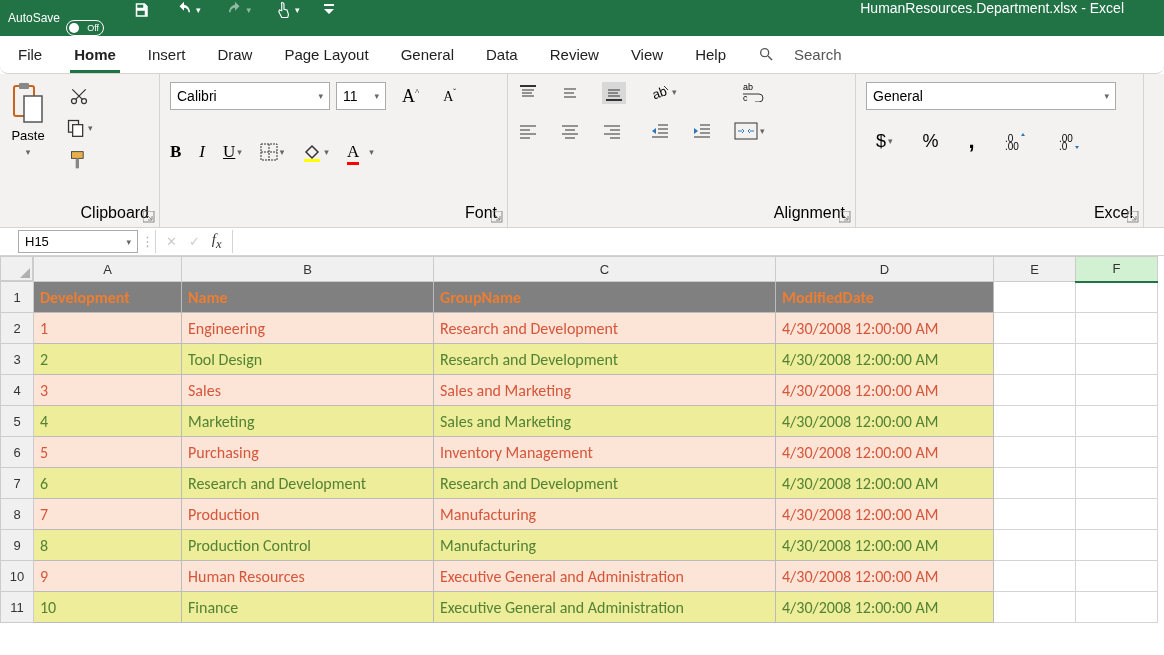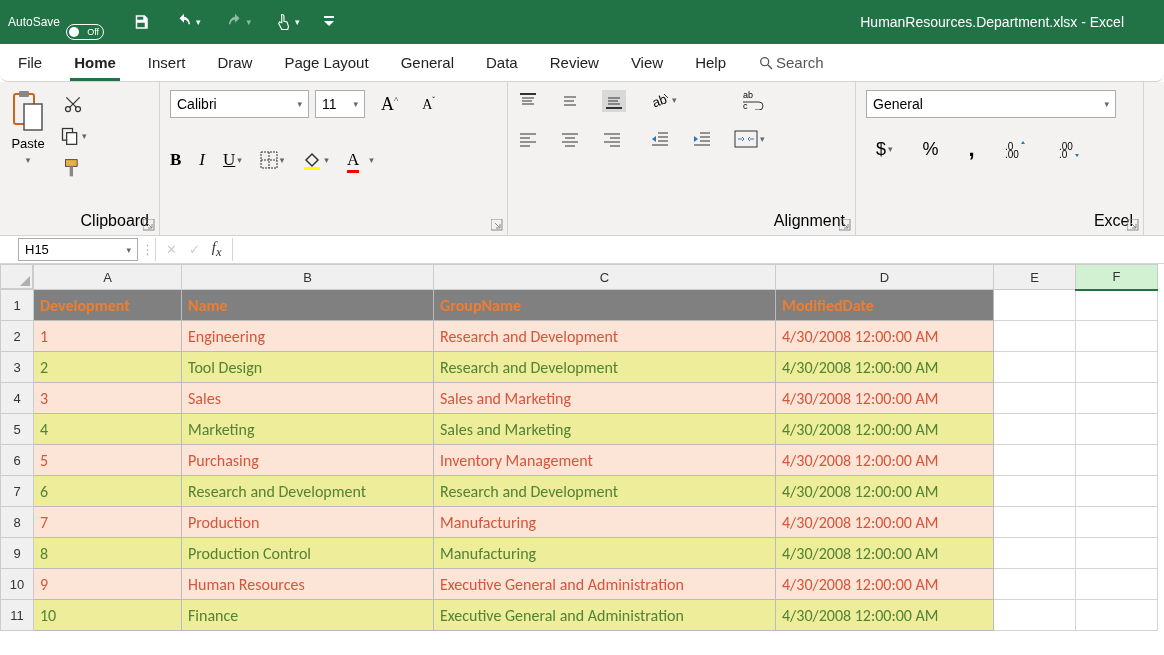--- a/index.html
+++ b/index.html
@@ -1,51 +1,51 @@
 <!DOCTYPE html>
 <html><head>
 <meta charset="utf-8">
 <style>
 * { box-sizing: border-box; margin: 0; padding: 0; }
 body { font-family: "Segoe UI", Arial, sans-serif; font-size: 13px; background: #fff; width: 1164px; height: 655px; overflow: hidden; }
 
 
-.titlebar { background: #217346; height: 44px; display: flex; align-items: center; color: #fff; padding: 0 8px; position: relative; }
+.titlebar { background: #217346; height: 36px; display: flex; align-items: flex-start; color: #fff; padding: 0 8px; position: relative; }
 .autosave { display: flex; align-items: center; gap: 6px; font-size: 12px; }
 .autosave-toggle { width: 38px; height: 16px; border: 1px solid #fff; border-radius: 8px; position: relative; display: inline-flex; align-items: center; margin-top: 20px; }
 .autosave-toggle::before { content: ""; width: 10px; height: 10px; background: #fff; border-radius: 50%; position: absolute; left: 2px; }
 .autosave-off { position: absolute; right: 4px; font-size: 9px; }
 .qat { display: flex; align-items: center; gap: 24px; margin-left: 28px; }
 .qat svg { fill: #fff; }
 .qat-item { display: flex; align-items: center; gap: 2px; }
 .qat-disabled { opacity: 0.5; }
 .title-text { position: absolute; left: 50%; transform: translateX(-50%); font-size: 14px; white-space: nowrap; left: auto; right: 40px; transform: none; }
 
 
 .ribbon-tabs { background: #fff; height: 38px; display: flex; align-items: flex-end; border-bottom: 1px solid #d4d4d4; padding-left: 14px; gap: 24px; border-radius: 8px; }
 .tab { font-size: 15px; padding: 8px 4px 10px 4px; cursor: pointer; color: #222; }
 .tab.active { border-bottom: 3px solid #217346; font-weight: 600; padding-bottom: 7px; }
-.search-tab { display: flex; align-items: center; gap: 2px; color: #555; }
+.search-tab { display: flex; gap: 20px; color: #555; }
 
 
 .ribbon { background: #f3f2f1; height: 154px; display: flex; border-bottom: 1px solid #d4d4d4; }
 .group { border-right: 1px solid #d4d4d4; display: flex; flex-direction: column; justify-content: space-between; padding: 8px 10px 2px 10px; position: relative; }
 .group-label { text-align: right; font-size: 16px; color: #000000; padding: 3px 0; }
 .group-body { display: flex; flex: 1; align-items: flex-start; gap: 6px; }
 .dialog-launcher { position: absolute; right: 4px; bottom: 4px; width: 12px; height: 12px; }
 
 
-.clipboard-body { display: flex; gap: 14px; align-items: flex-start; }
+.clipboard-body { display: flex; gap: 20px; align-items: flex-start; }
 .paste-btn { display: flex; flex-direction: column; align-items: center; gap: 4px; font-size: 13px; }
 .paste-icon { width: 36px; height: 42px; }
 .clip-col { display: flex; flex-direction: column; gap: 12px; padding-top: 4px; }
 
 
 .font-row1 { display: flex; gap: 6px; align-items: center; }
-.font-name { width: 139px; height: 28px; border: 1px solid #ababab; background: #fff; font-size: 14px; padding: 0 6px; display: flex; align-items: center; justify-content: space-between; }
+.font-name { width: 160px; height: 28px; border: 1px solid #ababab; background: #fff; font-size: 14px; padding: 0 6px; display: flex; align-items: center; justify-content: space-between; }
 .font-size { width: 50px; height: 28px; border: 1px solid #ababab; background: #fff; font-size: 14px; padding: 0 6px; display: flex; align-items: center; justify-content: space-between; }
 .font-row2 { display: flex; gap: 18px; align-items: center; margin-top: 18px; }
 .font-col { display: flex; flex-direction: column; gap: 14px; }
 
 
 .align-grid { display: flex; flex-direction: column; gap: 20px; }
 .align-row { display: flex; gap: 22px; align-items: center; }
 .align-extra { display: flex; flex-direction: column; gap: 20px; margin-left: 18px; }
 
 
@@ -231,20 +231,21 @@
               <rect x="2" y="17" width="16" height="3" fill="#ffff00"></rect>
             </svg>
             <span class="dropdown-arrow">▾</span>
           </span>
         <span class="split">
             <span style="font-size:17px;font-family:serif;position:relative">A<span style="position:absolute;left:0;right:0;bottom:-3px;height:3px;background:#ff0000"></span></span>
             <span class="dropdown-arrow" style="margin-left:8px">▾</span>
           </span>
       </div>
     </div>
+    <div class="group-label">Font</div>
     <svg class="dialog-launcher" viewBox="0 0 12 12">
         <rect x="0" y="0" width="11" height="11" fill="none" stroke="#888"></rect>
         <path d="M4 4 L9 9 M9 5 V9 H5" stroke="#888" fill="none"></path>
       </svg>
   </div>
 
   <div class="group" style="width:348px">
     <div class="group-body">
       <div class="align-grid">
         <div class="align-row">

